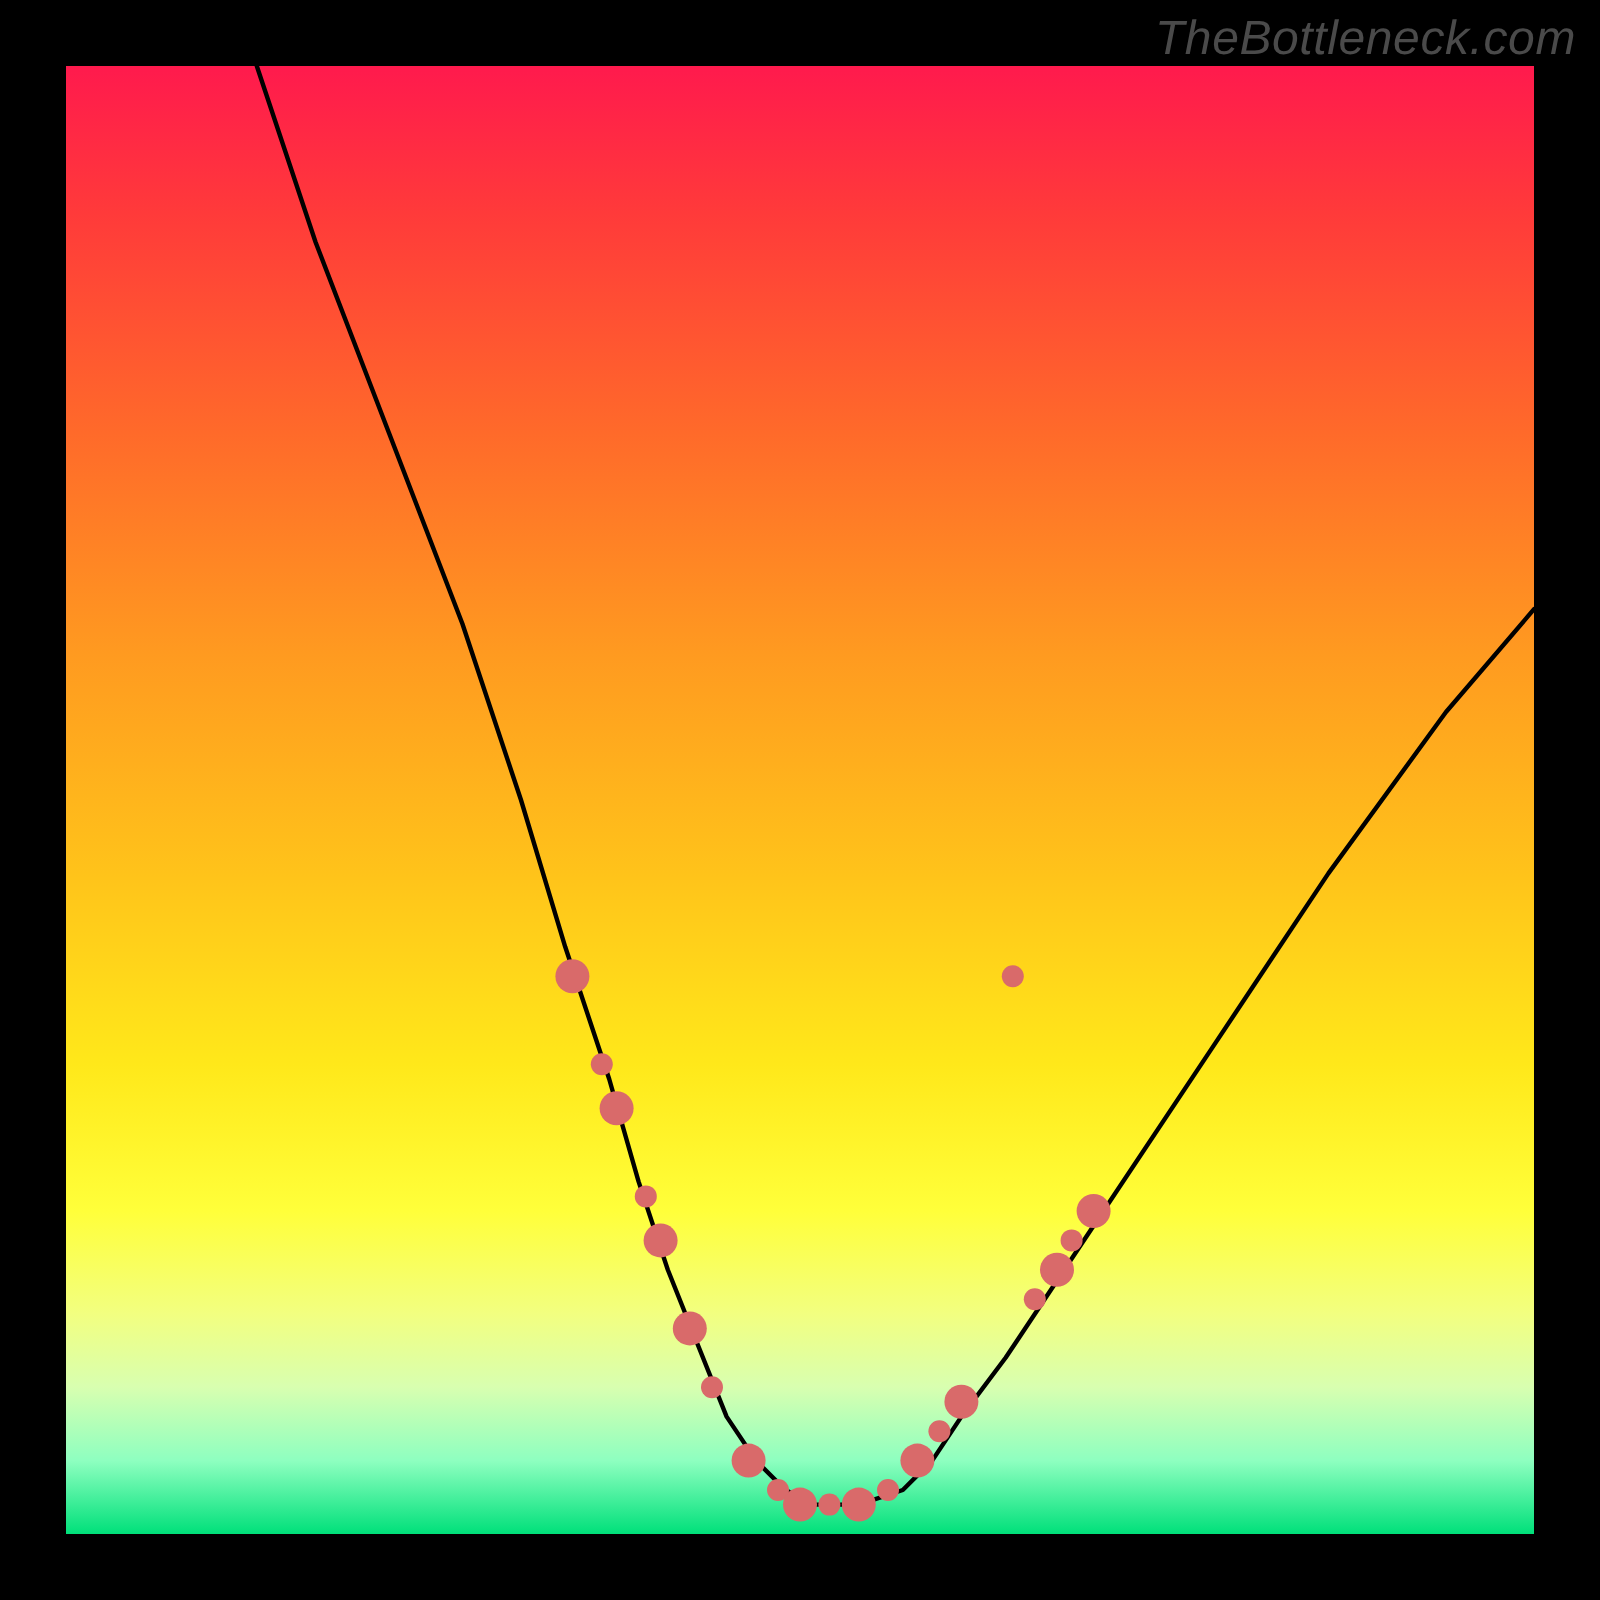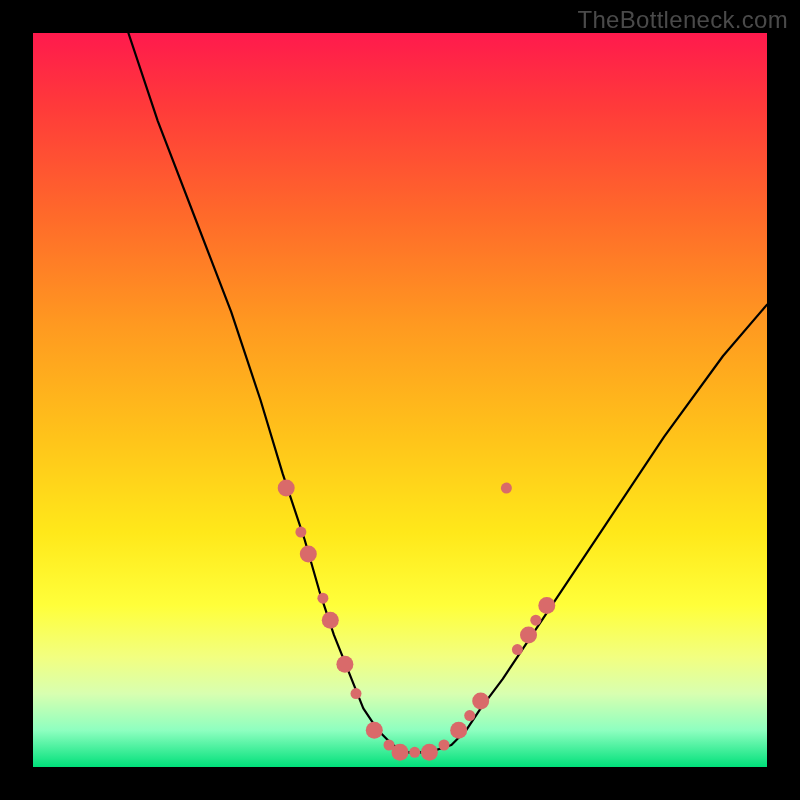--- a/index.html
+++ b/index.html
@@ -11,20 +11,21 @@
     overflow: hidden;
     font-family: Arial, Helvetica, sans-serif;
   }
   .frame {
     position: absolute;
     top: 0;
     left: 0;
     width: 800px;
     height: 800px;
     background: #000;
+    font-style: italic;
   }
   .plot {
     position: absolute;
     top: 33px;
     left: 33px;
     width: 734px;
     height: 734px;
     background: linear-gradient(to bottom,
       #ff1a4d 0%,
       #ff3a3a 10%,

